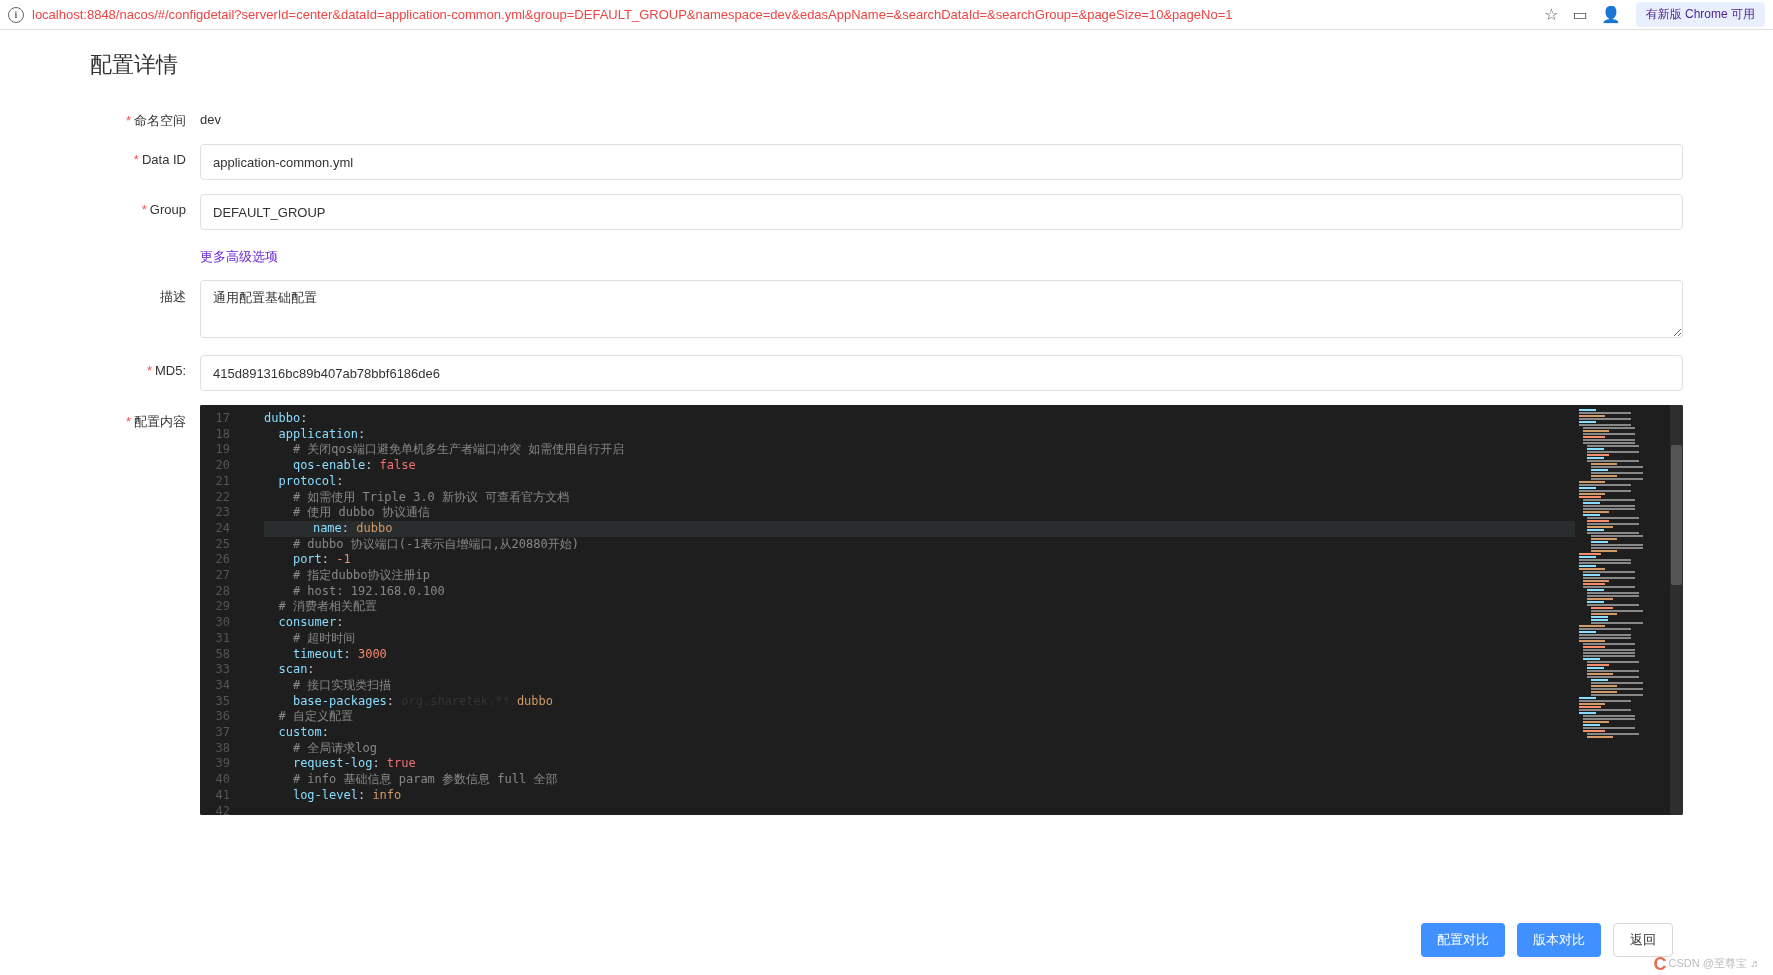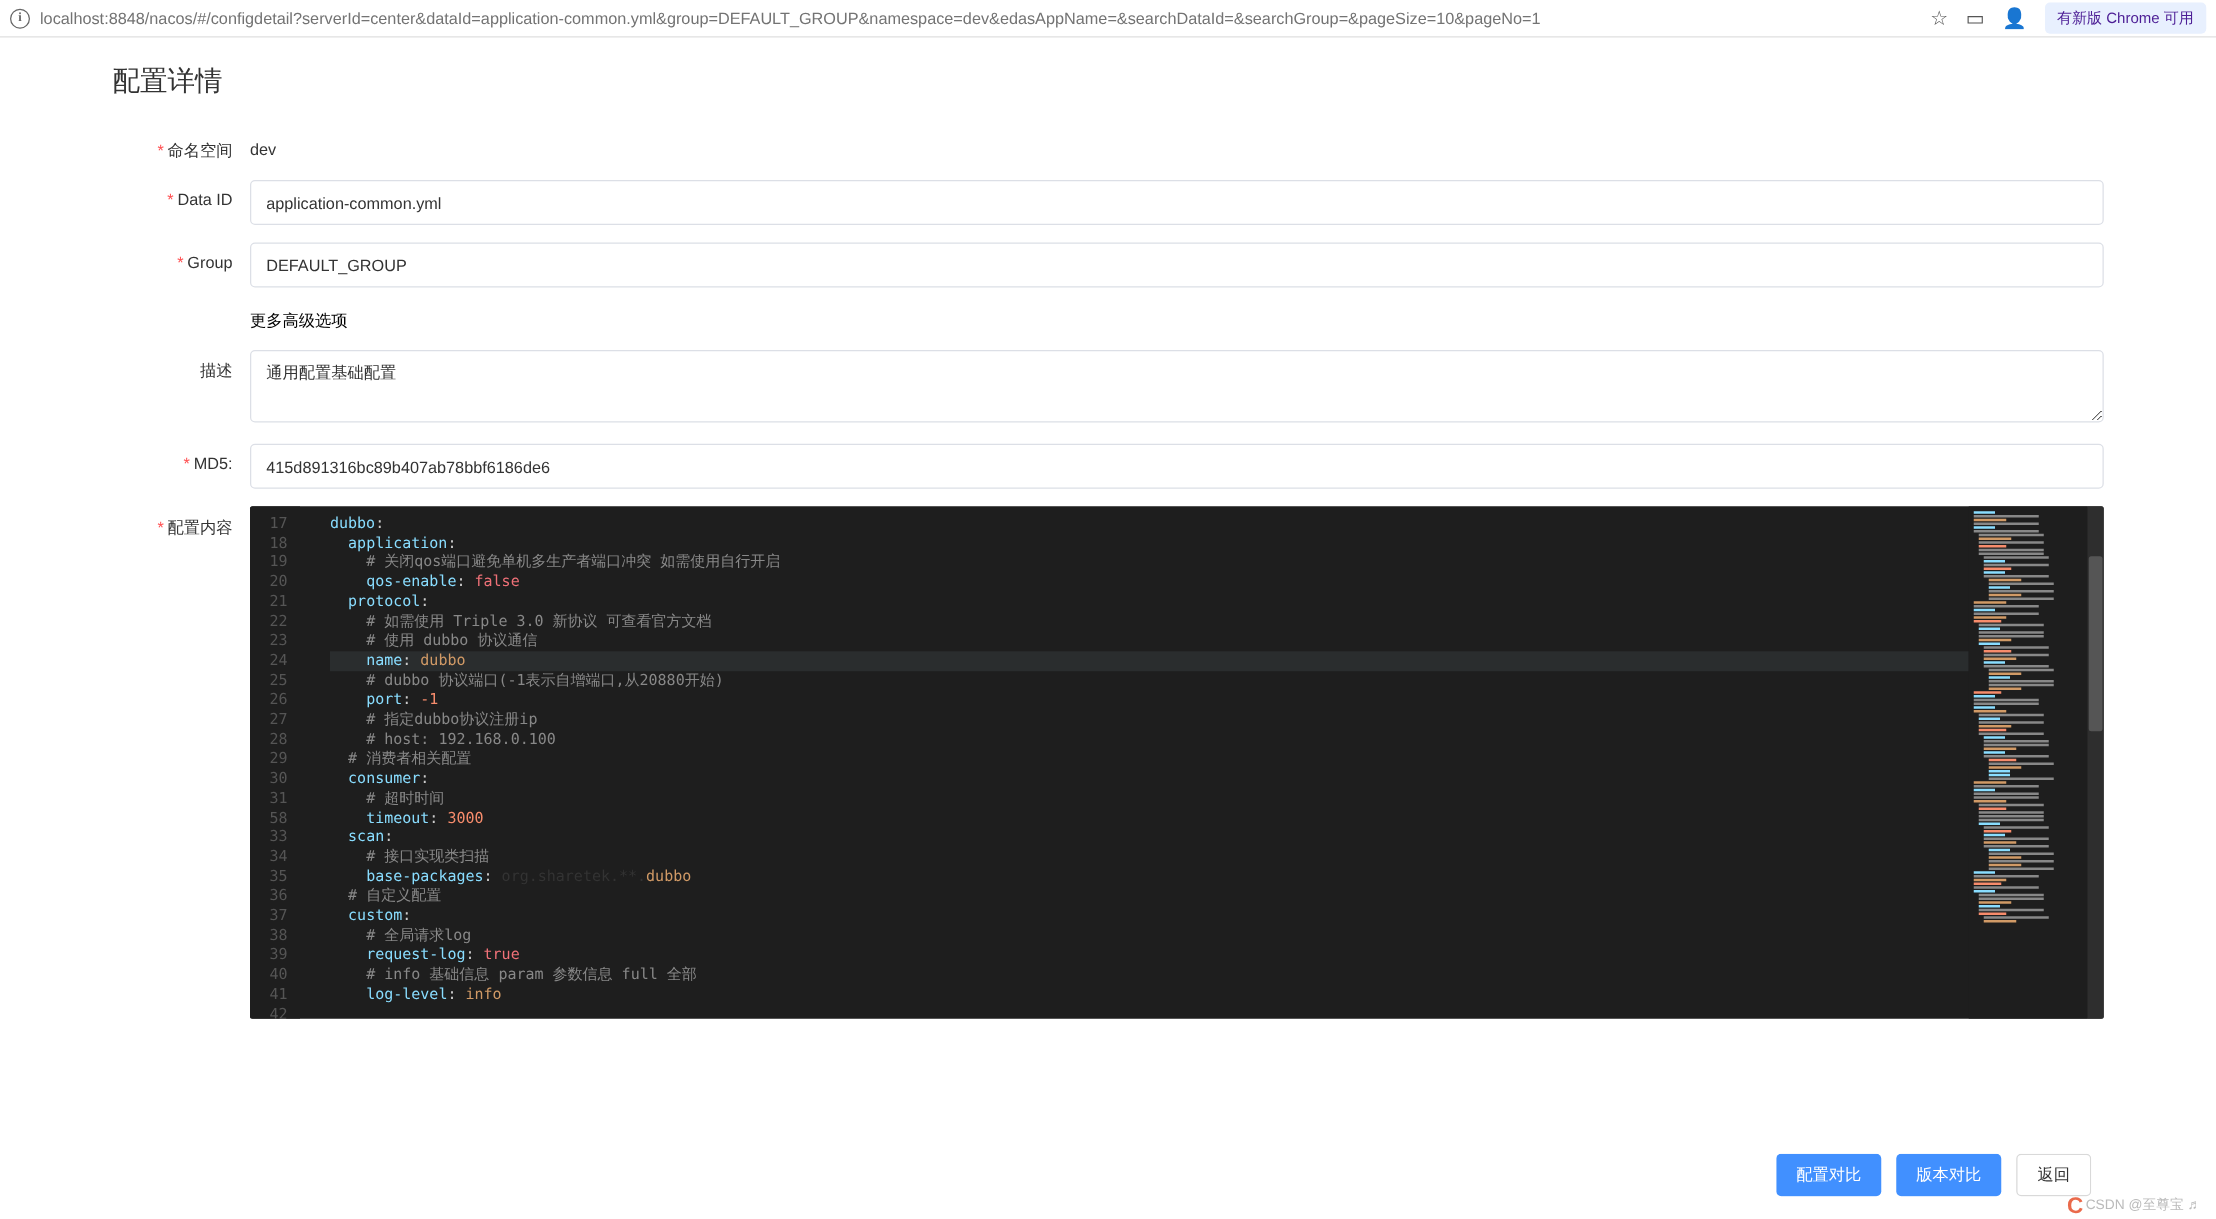--- a/index.html
+++ b/index.html
@@ -1,38 +1,38 @@
 <!DOCTYPE html>
 <html><head>
 <meta charset="utf-8">
 <style>
 * { box-sizing: border-box; margin: 0; padding: 0; }
 body { font-family: "Microsoft YaHei", "PingFang SC", Arial, sans-serif; font-size: 13px; color: #333; background: #fff; width: 1773px; }
 .browser-bar { height: 30px; display: flex; align-items: center; padding: 0 8px; border-bottom: 1px solid #e0e0e0; gap: 8px; }
 .info-icon { width: 16px; height: 16px; border: 1px solid #666; border-radius: 50%; display: flex; align-items: center; justify-content: center; font-size: 10px; color: #666; font-family: serif; font-weight: bold; }
-.url { flex: 1; font-size: 13px; color: #737373; font-family: Arial, sans-serif; }
+.url { flex: 1; font-size: 13px; color: #ef4444; font-family: Arial, sans-serif; }
 .browser-right { display: flex; align-items: center; gap: 14px; }
 .star-icon, .ext-icon, .avatar-icon { font-size: 16px; color: #555; }
 .chrome-btn { background: #e8f0fe; color: #4c1d95; padding: 4px 10px; border-radius: 4px; font-size: 12px; }
 .content { padding: 20px 90px 60px 90px; }
 .page-title { font-size: 22px; font-weight: 500; margin-bottom: 24px; color: #333; }
 .form-row { display: flex; align-items: flex-start; margin-bottom: 14px; }
 .form-label { width: 110px; text-align: right; padding-right: 14px; padding-top: 8px; font-size: 13px; color: #333; }
 .form-label .req { color: #ff4d4f; margin-right: 3px; }
 .form-value { flex: 1; }
 .static-value { padding-top: 8px; color: #333; font-size: 13px; }
 .form-input { width: 100%; height: 36px; border: 1px solid #dcdfe6; border-radius: 4px; padding: 0 12px; font-size: 13px; color: #333; background: #fff; font-family: inherit; }
 .form-textarea { width: 100%; height: 58px; border: 1px solid #dcdfe6; border-radius: 4px; padding: 8px 12px; font-size: 13px; color: #333; resize: vertical; font-family: inherit; }
-.adv-link { color: #000000; font-size: 13px; cursor: pointer; padding-top: 4px; display: inline-block; }
+.adv-link { color: #6d28d9; font-size: 13px; cursor: pointer; padding-top: 4px; display: inline-block; }
 .code-editor { background: #1e1e1e; border-radius: 2px; height: 410px; position: relative; display: flex; overflow: hidden; }
 .gutter { background: #1e1e1e; padding: 6px 0; text-align: right; width: 40px; flex-shrink: 0; }
 .gutter .ln { color: #555; font-size: 12px; line-height: 15.7px; padding-right: 10px; font-family: Consolas, Monaco, monospace; }
 .code-area { flex: 1; padding: 6px 0 6px 6px; font-family: Consolas, Monaco, monospace; font-size: 12px; line-height: 15.7px; overflow: hidden; margin-left: 18px; }
 .code-line { white-space: pre; }
-.code-line.hl { background: #2a2d2e; }
+.code-line.hl { background: #2a2d2e; padding-left: 20px; }
 .tok-key { color: #89ddff; }
 .tok-punct { color: #cccccc; }
 .tok-comment { color: #888888; }
 .tok-bool { color: #f07178; }
 .tok-num { color: #f78c6c; }
 .tok-val { color: #d19a66; }
 .minimap { width: 95px; background: #1e1e1e; position: relative; flex-shrink: 0; padding: 4px; overflow: hidden; }
 .mm-line { height: 2px; margin-bottom: 1px; background: #444; width: 50%; }
 .mm-line.c1 { background: #89ddff; width: 20%; }
 .mm-line.c2 { background: #888; width: 60%; }

